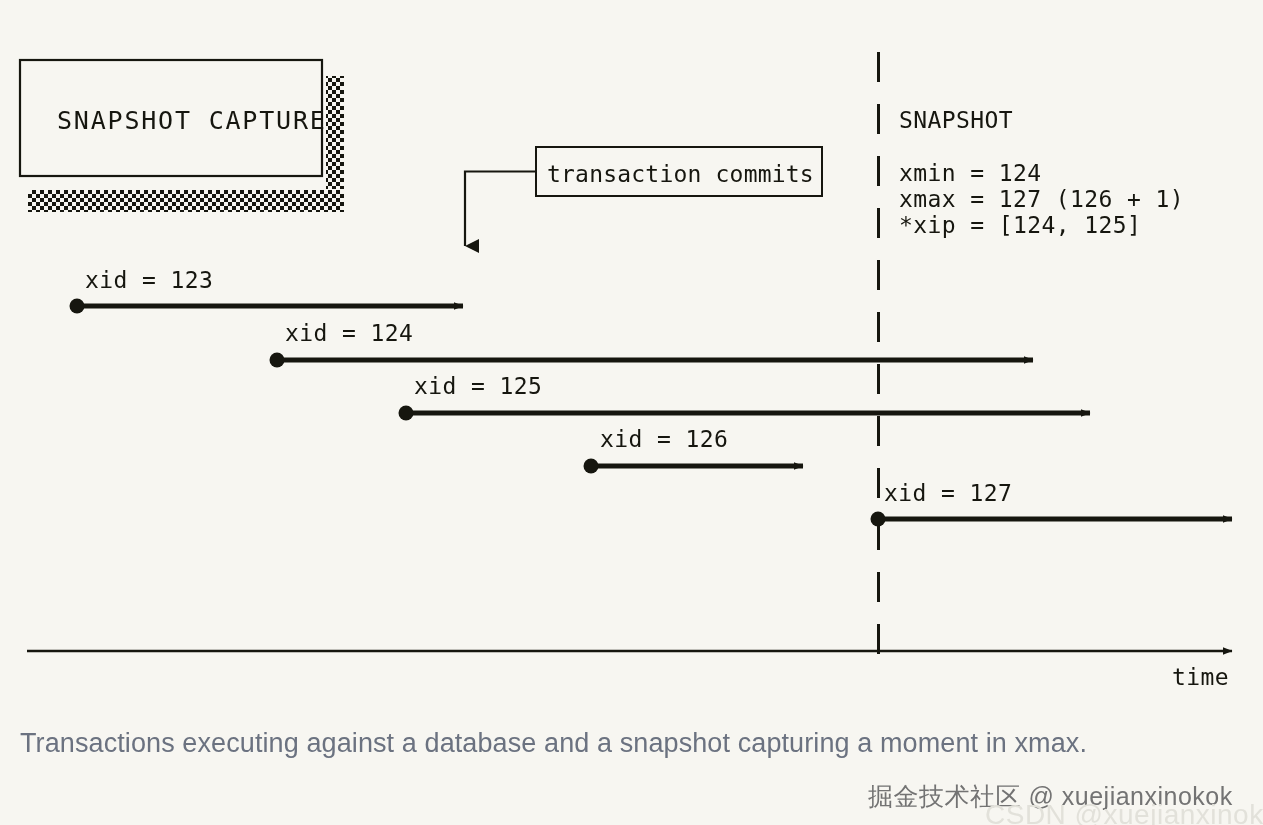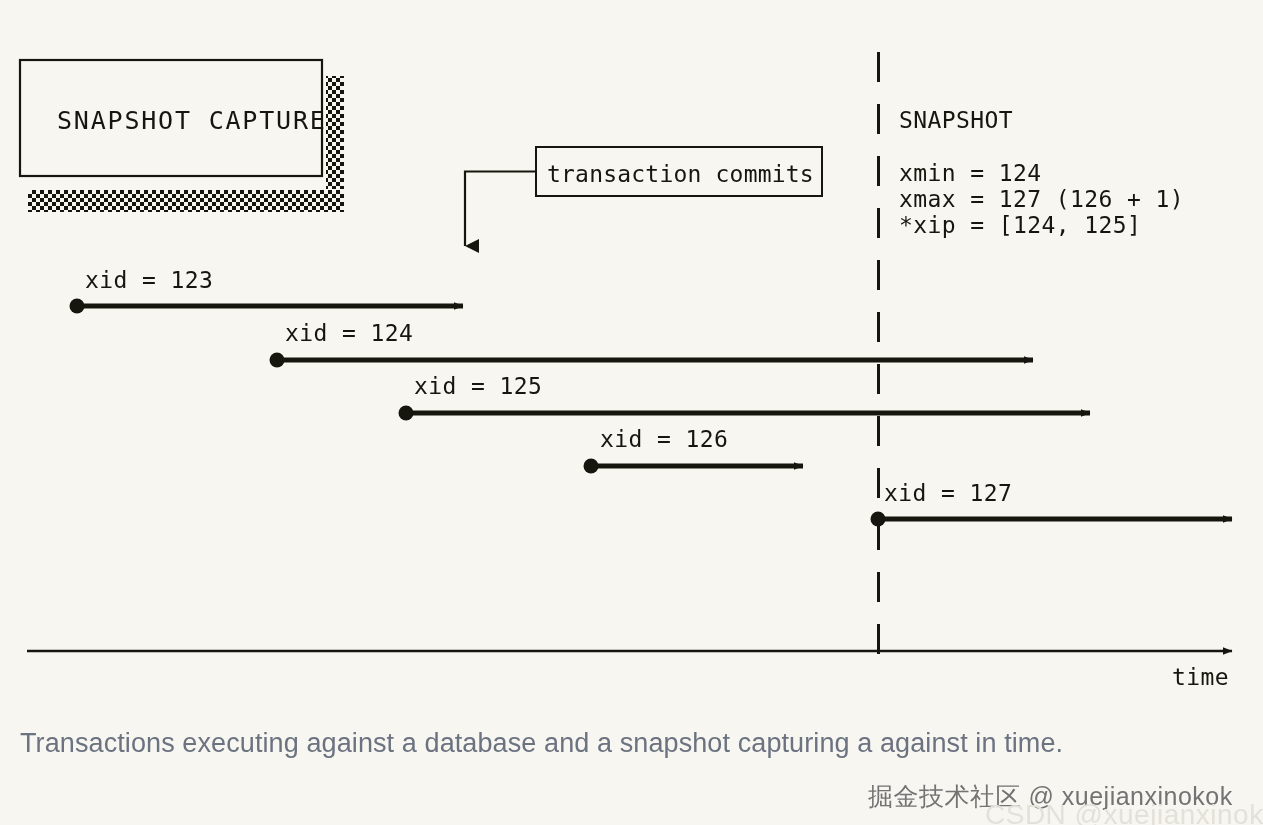--- a/index.html
+++ b/index.html
@@ -137,18 +137,18 @@
       <line x1="878" y1="505" x2="1232" y2="505" stroke="#16160f" stroke-width="5" marker-end="url(#arrowhead)"></line>
       <circle cx="878" cy="505" r="7.5" fill="#16160f"></circle>
     </g>
 
     <g>
       <line x1="27" y1="637" x2="1232" y2="637" stroke="#16160f" stroke-width="2.4" marker-end="url(#arrowhead)"></line>
       <text class="mono-text" x="1172" y="671" font-size="23" letter-spacing="0.4">time</text>
     </g>
   </svg>
 
-  <div class="caption">Transactions executing against a database and a snapshot capturing a against in time.</div>
+  <div class="caption">Transactions executing against a database and a snapshot capturing a moment in xmax.</div>
 
   <div class="wm1">掘金技术社区 @ xuejianxinokok</div>
   <div class="wm2">CSDN @xuejianxinokok</div>
 
 </div>
 
 </body></html>

